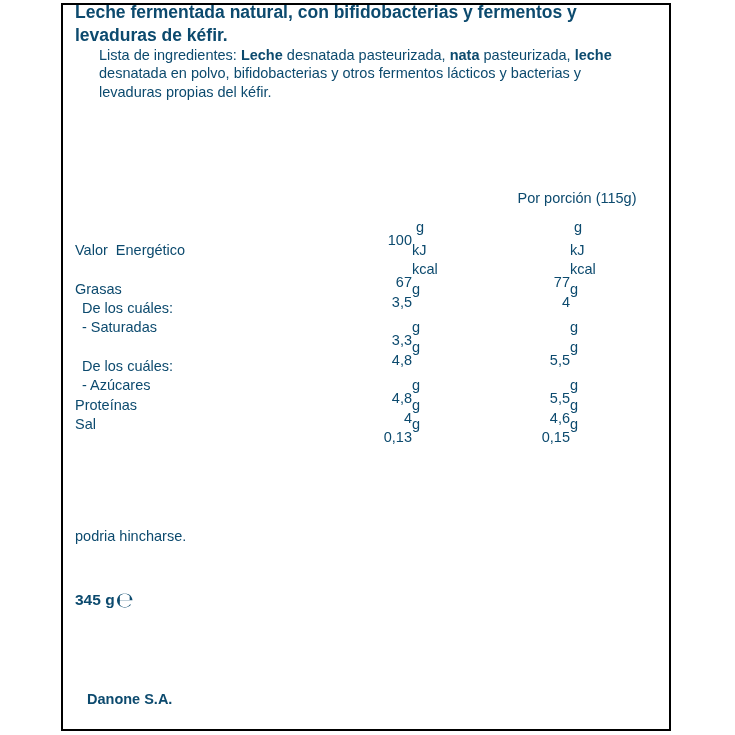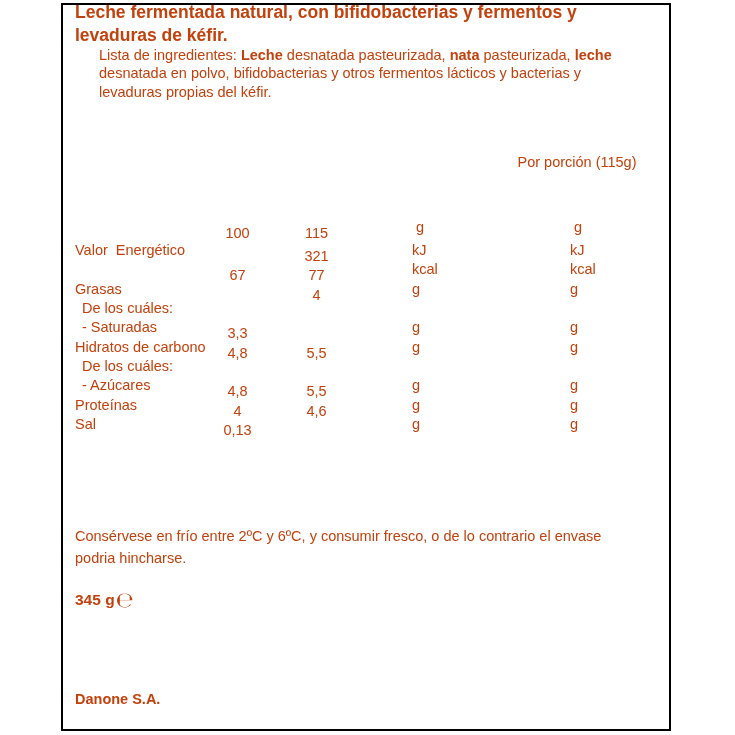--- a/index.html
+++ b/index.html
@@ -2,21 +2,21 @@
 <html><head>
 <meta charset="utf-8">
 <style>
   html, body { margin: 0; padding: 0; background: #ffffff; }
   .canvas {
     position: relative;
     width: 735px;
     height: 735px;
     background: #ffffff;
     font-family: "Liberation Sans", "DejaVu Sans", sans-serif;
-    color: #c2410c;
+    color: #0c4a6e;
     overflow: hidden;
   }
   .labelbox {
     position: absolute;
     left: 61px;
     top: 3px;
     width: 610px;
     height: 728px;
     box-sizing: border-box;
     border: 2px solid #000000;
@@ -45,34 +45,34 @@
   
   .colheaders {
     position: absolute;
     left: 0;
     top: 149px;
     width: 100%;
     height: 20px;
     font-size: 14.5px;
   }
   .hdr1 { position: absolute; left: 337px; transform: translateX(-50%); white-space: pre; }
-  .hdr2 { position: absolute; left: 514px; transform: translateX(-50%); white-space: pre; }
+  .hdr2 { position: absolute; left: 514px; transform: translateX(-50%); white-space: pre; margin-top: 36px; }
   
   .table {
     position: absolute;
     left: 0;
     top: 213px;
     width: 100%;
     font-size: 14.5px;
   }
   .trow { position: relative; height: 19.35px; line-height: 19.35px; }
   .trow.first { margin-bottom: 3.5px; }
   .tlabel { position: absolute; left: 12px; white-space: pre; }
   .tlabel.ind { left: 19px; }
-  .num  { position: absolute; top: 6px; text-align: center; white-space: pre; }
+  .num  { position: absolute; top: 13px; text-align: right; white-space: pre; }
   .n1   { left: 0; width: 349px; }
   .n2   { left: 0; width: 507px; }
   .unit { position: absolute; top: 0; white-space: pre; }
   .u1   { left: 349px; }
   .u2   { left: 507px; }
   
   .storage {
     position: absolute;
     left: 12px;
     top: 520px;
@@ -98,21 +98,21 @@
   }
   
   .manufacturer {
     position: absolute;
     left: 12px;
     top: 643px;
     font-size: 14.5px;
     line-height: 20.3px;
     white-space: pre;
   }
-  .mname { font-weight: bold; }
+  .mname { font-weight: bold; margin-left: 12px; }
   .rich-line { display: block; }
 </style>
 </head>
 <body>
 
 <div class="canvas">
   <div class="labelbox">
 
     <div class="title"><div class="rich-line"><span>Leche fermentada natural, con bifidobacterias y fermentos y</span></div><div class="rich-line"><span>levaduras de kéfir.</span></div></div>
 
@@ -121,41 +121,40 @@
     <div class="colheaders">
       <span class="hdr2">Por porción (115g)</span>
     </div>
 
     <div class="table">
 
       <div class="trow first">
         <span class="tlabel"></span>
         <span class="num n1">100</span>
         <span class="unit u1"> g</span>
-        <span class="num n2">115</span>
         <span class="unit u2"> g</span>
       </div>
 
       <div class="trow">
         <span class="tlabel">Valor  Energético</span>
         <span class="unit u1">kJ</span>
-        <span class="num n2">321</span>
         <span class="unit u2">kJ</span>
       </div>
 
       <div class="trow">
         <span class="tlabel"></span>
         <span class="num n1">67</span>
         <span class="unit u1">kcal</span>
         <span class="num n2">77</span>
         <span class="unit u2">kcal</span>
       </div>
 
       <div class="trow">
         <span class="tlabel">Grasas</span>
+        <span class="num n1">3,5</span>
         <span class="unit u1">g</span>
         <span class="num n2">4</span>
         <span class="unit u2">g</span>
       </div>
 
       <div class="trow">
         <span class="tlabel ind">De los cuáles:</span>
         <span class="num n1"></span>
         <span class="unit u1"></span>
         <span class="num n2"></span>
@@ -163,21 +162,20 @@
       </div>
 
       <div class="trow">
         <span class="tlabel ind">- Saturadas</span>
         <span class="num n1">3,3</span>
         <span class="unit u1">g</span>
         <span class="unit u2">g</span>
       </div>
 
       <div class="trow">
-        <span class="tlabel">Hidratos de carbono</span>
         <span class="num n1">4,8</span>
         <span class="unit u1">g</span>
         <span class="num n2">5,5</span>
         <span class="unit u2">g</span>
       </div>
 
       <div class="trow">
         <span class="tlabel ind">De los cuáles:</span>
         <span class="num n1"></span>
         <span class="unit u1"></span>
@@ -198,26 +196,27 @@
         <span class="num n1">4</span>
         <span class="unit u1">g</span>
         <span class="num n2">4,6</span>
         <span class="unit u2">g</span>
       </div>
 
       <div class="trow">
         <span class="tlabel">Sal</span>
         <span class="num n1">0,13</span>
         <span class="unit u1">g</span>
-        <span class="unit u2">g</span>
-      </div>
-
-    </div>
-
-    <div class="storage"><div class="rich-line"><span>Consérvese en frío entre 2ºC y 6ºC, y consumir fresco, o de lo contrario el envase</span></div><div class="rich-line"><span>podria hincharse.</span></div></div>
+        <span class="num n2">0,15</span>
+        <span class="unit u2">g</span>
+      </div>
+
+    </div>
+
+    <div class="storage"><div class="rich-line"><span>podria hincharse.</span></div></div>
 
     <div class="netweight">
       <span>345 g</span><span class="emark">℮</span>
     </div>
 
     <div class="manufacturer">
       <div class="mname">Danone S.A.</div>
       
       
     </div>

